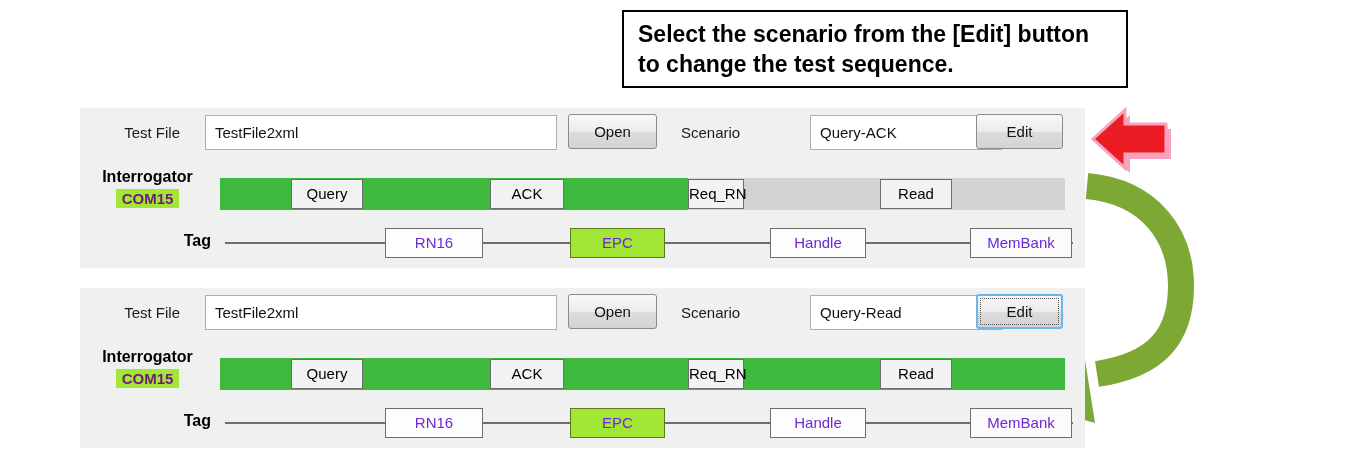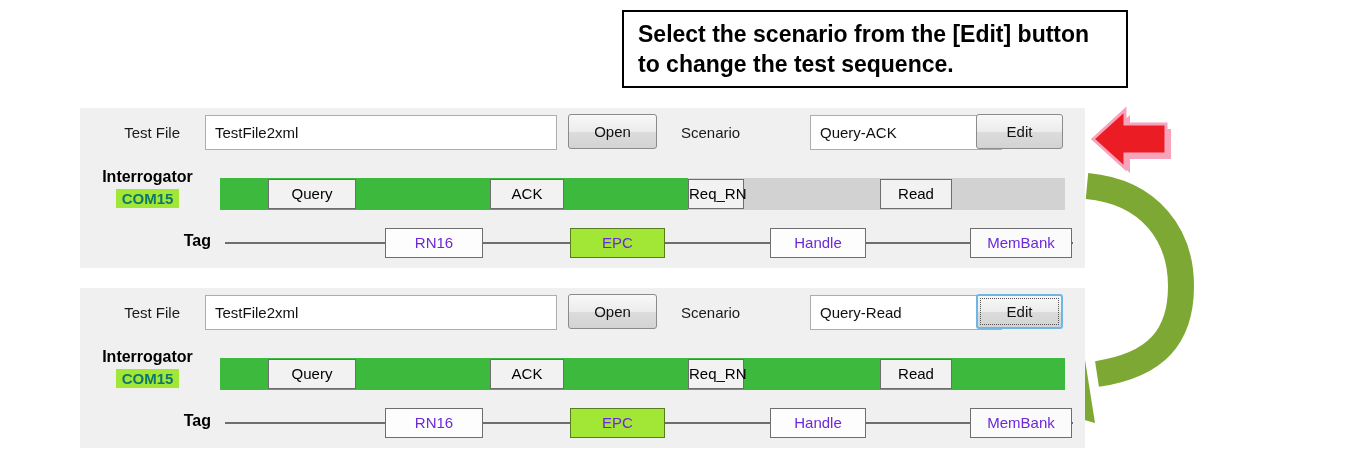--- a/index.html
+++ b/index.html
@@ -30,33 +30,33 @@
        background:linear-gradient(to bottom,#f8f8f8,#ececec 50%,#dcdcdc 52%,#d3d3d3);
        border:1px solid #8b8b8b;border-radius:3px;cursor:pointer;}
   .btn.open{left:488px;width:89px;}
   .btn.edit{left:896px;width:87px;}
   .btn.focused{border:2px solid #6bb7e8;outline:1px dotted #555;outline-offset:-5px;}
 
   .grouplbl{position:absolute;left:0;width:135px;font-weight:bold;font-size:16px;color:#000;text-align:center;}
   .grouplbl.interr{top:60px;}
   .grouplbl.tag{top:124px;text-align:right;padding-right:4px;box-sizing:border-box;}
   .combadge{display:inline-block;margin-top:3px;background:#a2e636;font-weight:bold;
-            font-size:15px;padding:1px 6px;color:#0f766e;}
+            font-size:15px;padding:1px 6px;color:#701a75;}
 
   
   .bar{position:absolute;left:140px;top:70px;width:845px;height:32px;}
   .seg{position:absolute;top:0;height:32px;}
   .seg.active{left:0;background:#3dba3e;}
   .seg.inactive{background:#d2d2d2;}
   .p1 .seg.active{width:468px;}
   .p1 .seg.inactive{left:468px;width:377px;}
   .p2 .seg.active{width:845px;}
   .step{position:absolute;top:1px;height:30px;box-sizing:border-box;border:1px solid #6e6e6e;
         background:#f2f2f2;font-size:15px;line-height:28px;text-align:center;color:#000;}
-  .step.s0{left:48px;width:88px;}
+  .step.s0{left:71px;width:72px;}
   .step.s1{left:270px;width:74px;}
   .step.s2{left:468px;width:56px;}
   .step.s3{left:660px;width:72px;}
 
   
   .tagwrap{position:absolute;left:145px;top:120px;width:850px;height:30px;}
   .tagline{position:absolute;left:0;right:2px;top:14px;height:2px;background:#6e6e6e;}
   .tstep{position:absolute;top:0;height:30px;box-sizing:border-box;border:1px solid #6e6e6e;
          background:#fdfdfd;font-size:15px;line-height:28px;text-align:center;color:#6d28d9;}
   .tstep.t0{left:160px;width:98px;}

